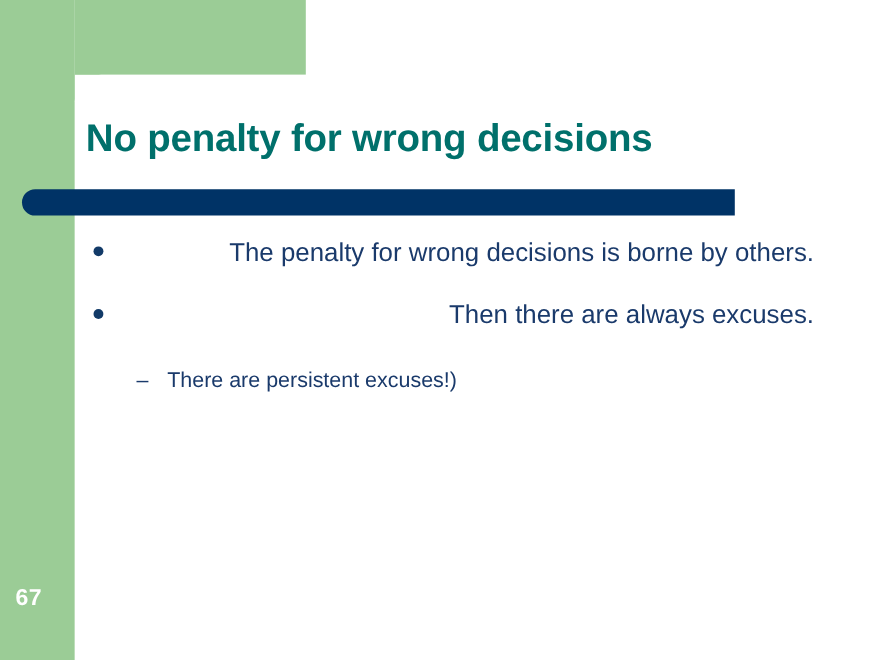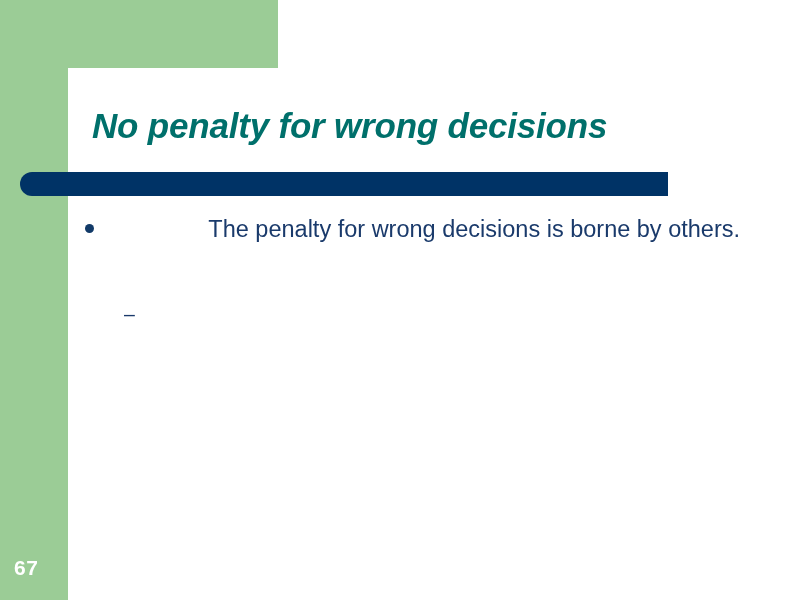--- a/index.html
+++ b/index.html
@@ -47,30 +47,29 @@
     top: 68px;
     width: 732px;
     height: 532px;
     background: #ffffff;
     border-top-left-radius: 24px;
   }
 
   
   .slide-title {
     position: absolute;
-    left: 92px;
+    left: 78px;
     top: 106px;
     width: 700px;
     font-size: 35px;
     font-weight: bold;
     color: #00706b;
     letter-spacing: -0.2px;
     line-height: 1.15;
     white-space: nowrap;
-    font-style: italic;
   }
 
   
   .divider-bar {
     position: absolute;
     left: 20px;
     top: 172px;
     width: 648px;
     height: 24px;
     background: #003366;
@@ -129,21 +128,21 @@
     left: 44px;
     top: 0;
     font-size: 19.5px;
     color: #1a3a6b;
   }
 
   
   .page-number {
     position: absolute;
     left: 14px;
-    top: 556px;
+    top: 532px;
     font-size: 21px;
     font-weight: bold;
     color: #ffffff;
     letter-spacing: 0.5px;
   }
 </style>
 </head>
 <body>
 
 <div class="slide">
@@ -158,25 +157,30 @@
 
   <div class="body-list">
 
     <div class="bullet-item">
       <span class="bullet-dot"></span>
       <span class="bullet-text">The penalty for wrong decisions is borne by others.</span>
     </div>
 
     <div class="spacer-line"></div>
 
+    <div class="bullet-item">
+      <span class="bullet-dot"></span>
+      <span class="bullet-text">Then there are always excuses.</span>
+    </div>
 
     <div class="spacer-line-sm"></div>
 
 
     <div class="sub-item">
       <span class="dash-mark">–</span>
+      <span class="bullet-text">There are persistent excuses!)</span>
     </div>
 
   </div>
 
   <div class="page-number">67</div>
 
 </div>
 
 </body></html>

